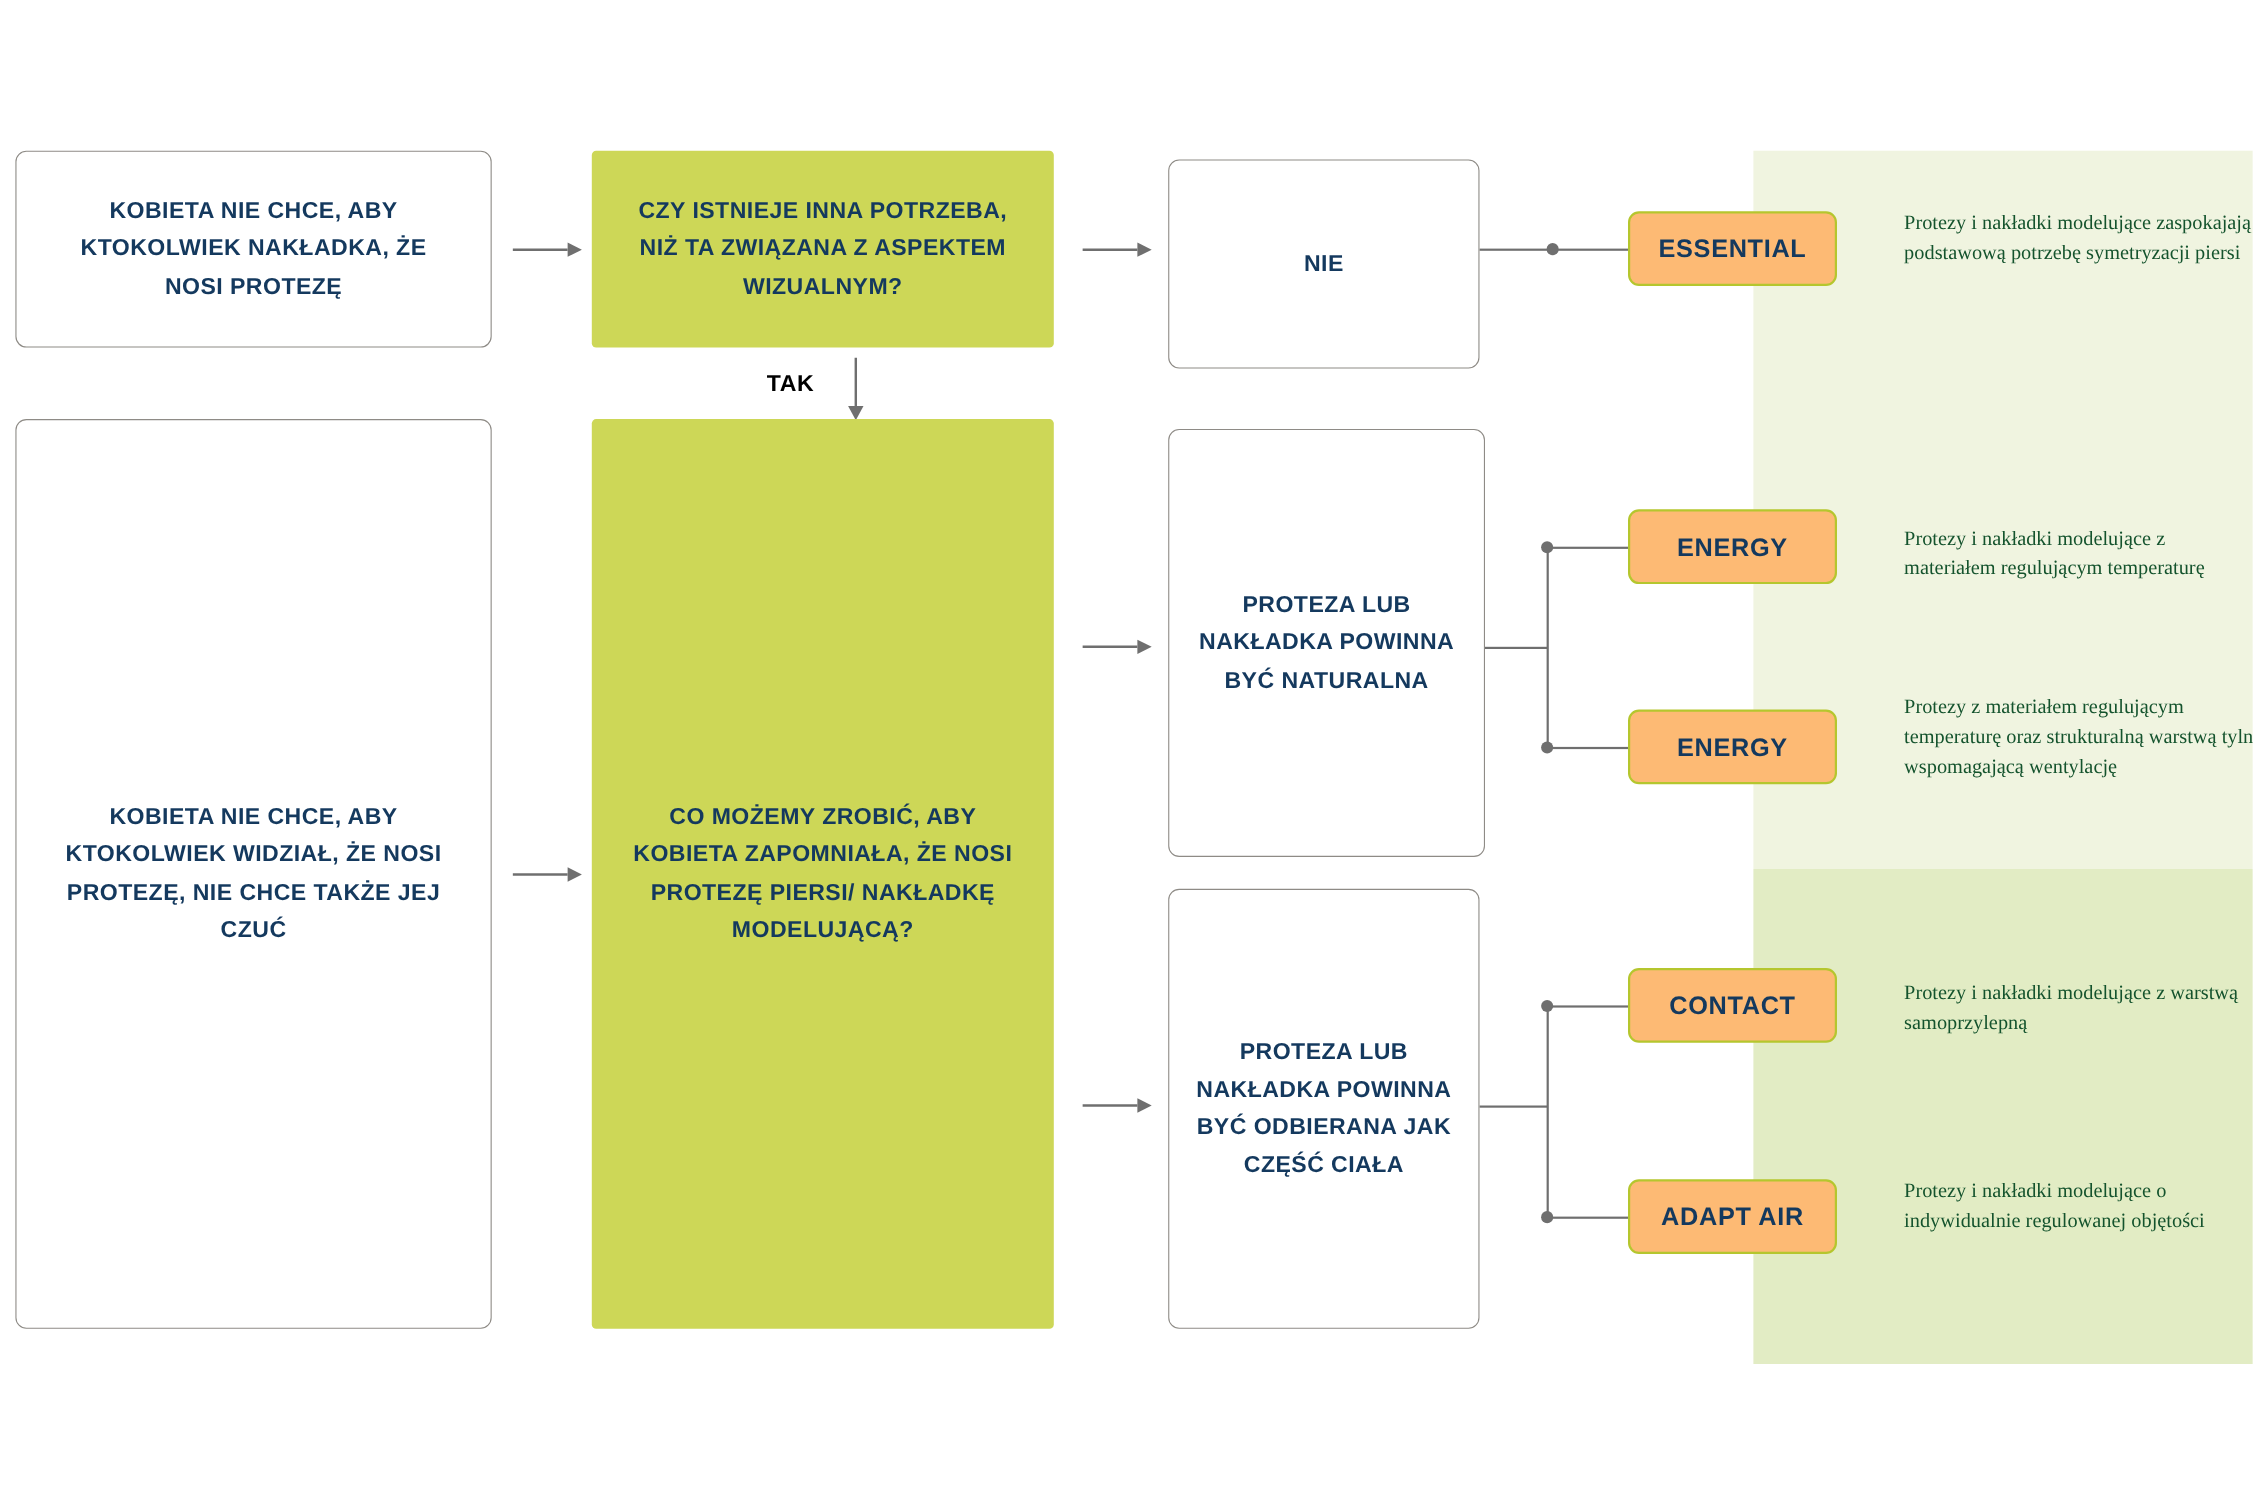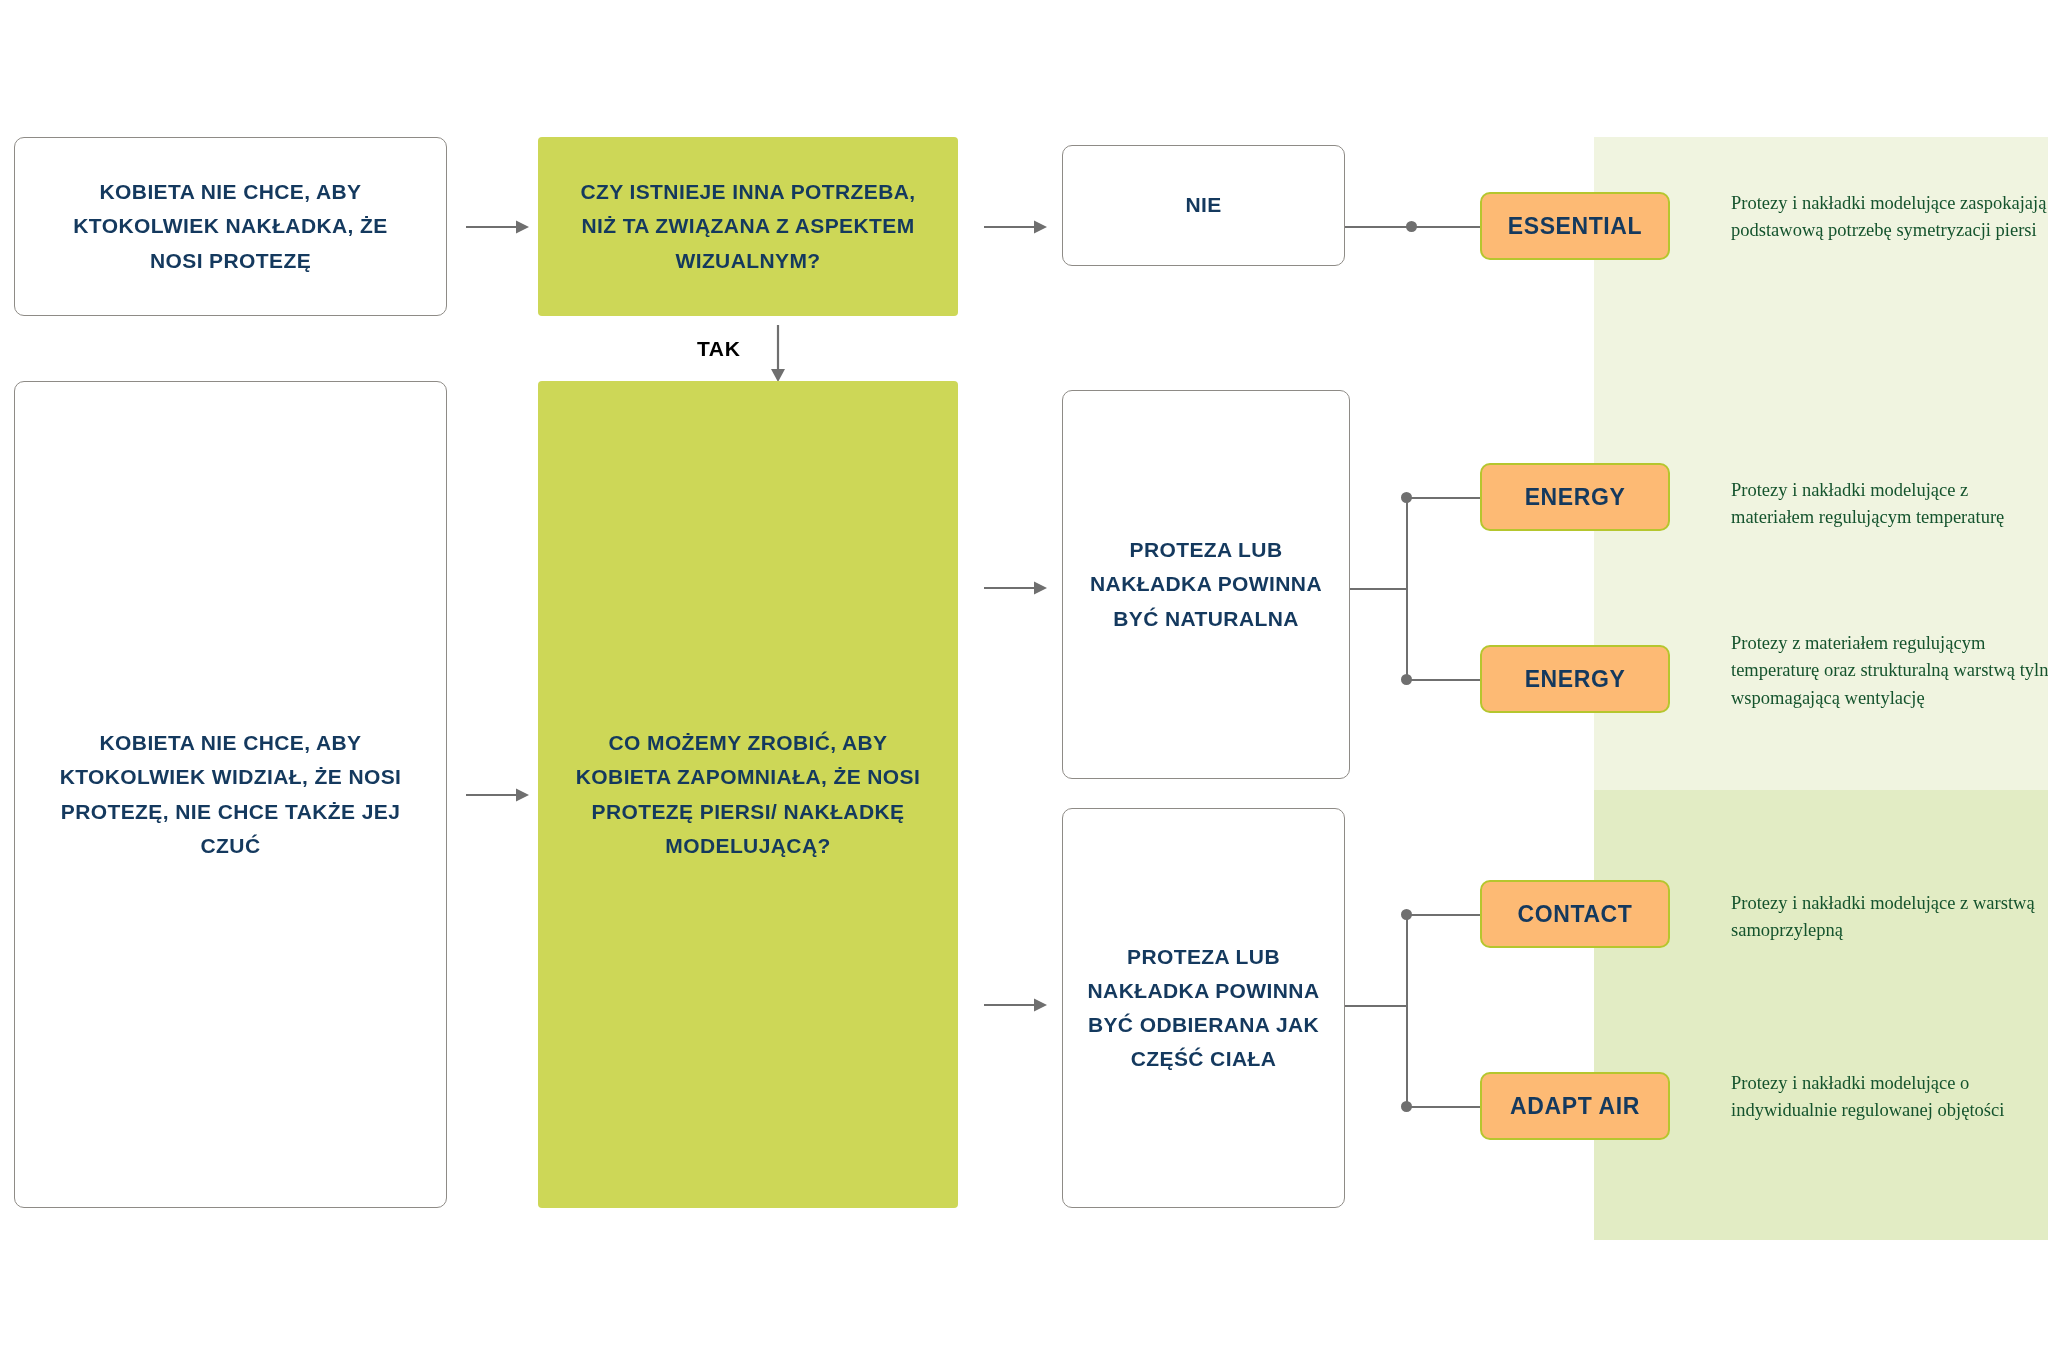--- a/index.html
+++ b/index.html
@@ -132,21 +132,21 @@
     <span>CZY ISTNIEJE INNA POTRZEBA, NIŻ TA ZWIĄZANA Z ASPEKTEM WIZUALNYM?</span>
   </div>
 
   <div class="arrow" style="left:984px; top:217px;">
     <svg width="64" height="20" viewBox="0 0 64 20">
       <line x1="0" y1="10" x2="50" y2="10" stroke="#6f6f6f" stroke-width="2.2"></line>
       <polygon points="50,3.5 63,10 50,16.5" fill="#6f6f6f"></polygon>
     </svg>
   </div>
 
-  <div class="node node-white" style="left:1062px; top:145px; width:283px; height:121px;">
+  <div class="node node-white" style="left:1062px; top:145px; width:283px; height:190px;">
     <span>NIE</span>
   </div>
 
   <div class="line line-h" style="left:1345px; top:226px; width:135px;"></div>
   <div class="dot" style="left:1406px; top:221px;"></div>
 
   <div class="pill" style="left:1480px; top:192px; width:190px; height:68px;">
     <span>ESSENTIAL</span>
   </div>
   <div class="desc" style="left:1700px; top:190px; width:320px;">

